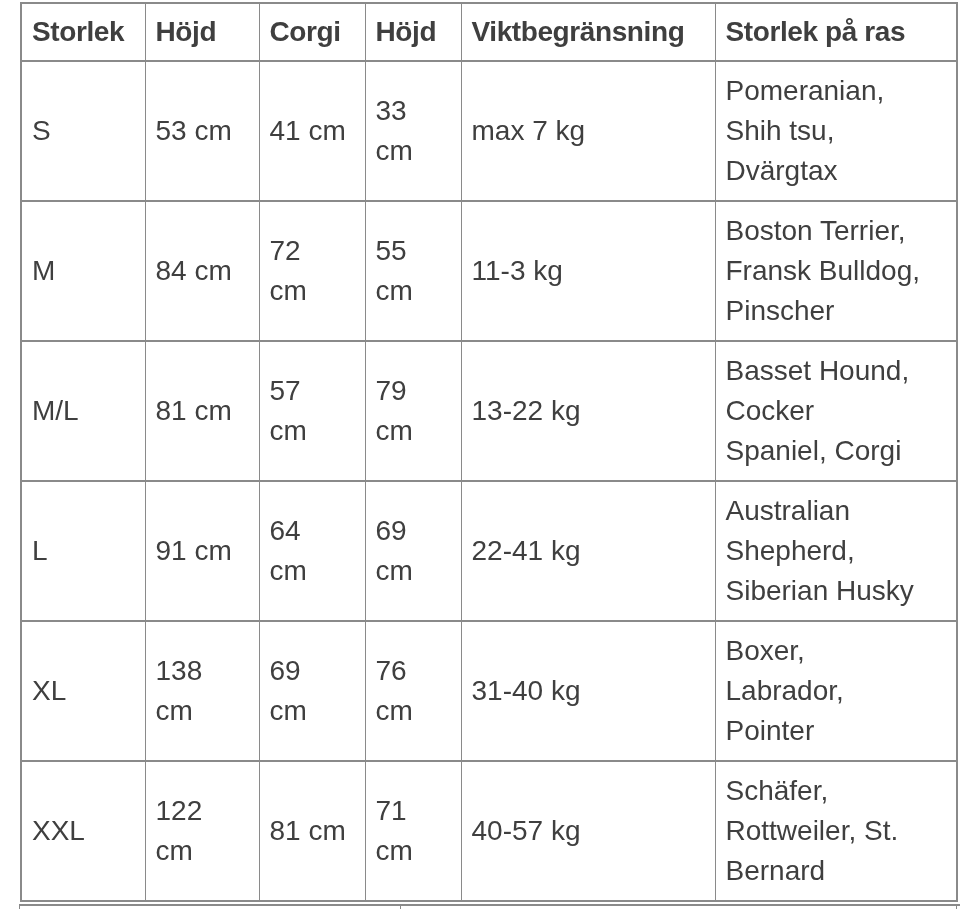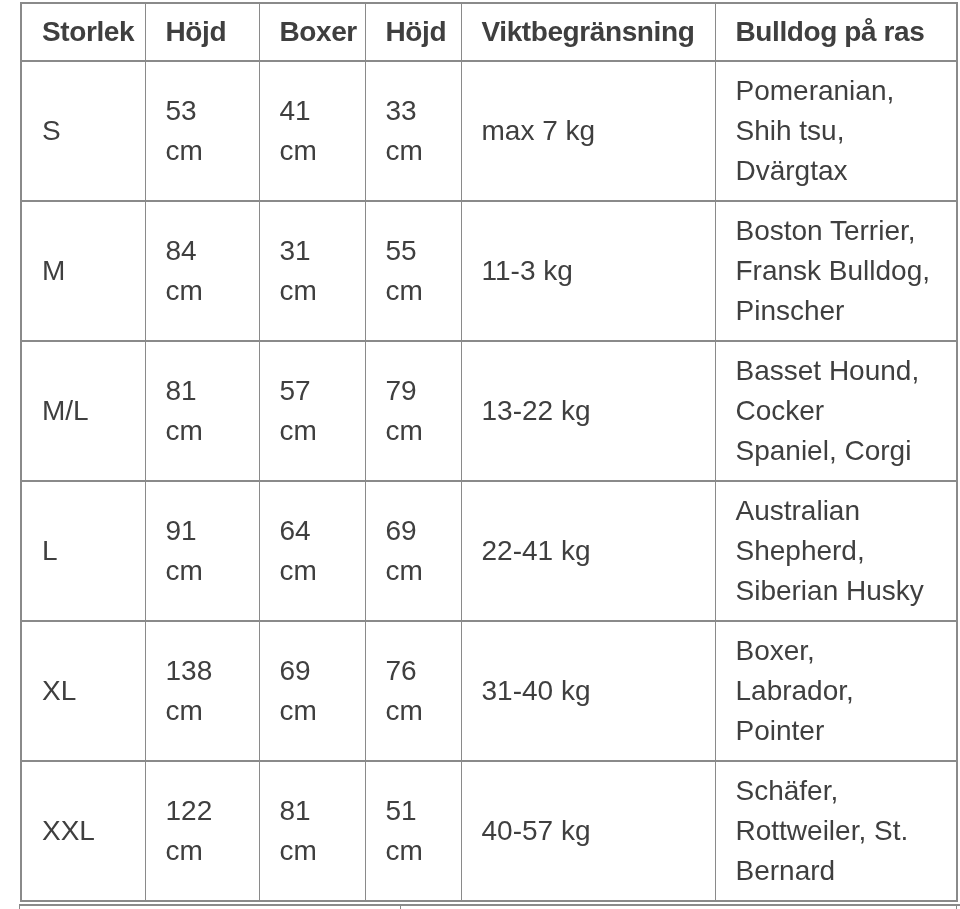--- a/index.html
+++ b/index.html
@@ -30,21 +30,21 @@
     table-layout: fixed;
     border: 2px solid var(--border-color);
   }
   .size-table th,
   .size-table td {
     border: 1px solid var(--border-color);
     border-top-width: 2px;
     border-bottom-width: 2px;
     vertical-align: middle;
     text-align: left;
-    padding: 0 20px;
+    padding: 0 10px;
     font-size: 28px;
     line-height: 40px;
     color: var(--text-color);
   }
   .size-table thead tr { height: 58px; }
   .size-table tbody tr { height: 140px; }
   .size-table th {
     font-weight: 700;
     letter-spacing: -0.4px;
     white-space: nowrap;
@@ -83,42 +83,42 @@
     <col style="width:114px">
     <col style="width:106px">
     <col style="width:96px">
     <col style="width:254px">
     <col style="width:242px">
   </colgroup>
   <thead>
     <tr>
       <th>Storlek</th>
       <th>Höjd</th>
-      <th>Boxer</th>
+      <th>Corgi</th>
       <th>Höjd</th>
       <th>Viktbegränsning</th>
-      <th>Bulldog på ras</th>
+      <th>Storlek på ras</th>
     </tr>
   </thead>
   <tbody>
     <tr>
       <td>S</td>
       <td>53 cm</td>
       <td>41 cm</td>
       <td>33
 cm</td>
       <td>max 7 kg</td>
       <td>Pomeranian,
 Shih tsu,
 Dvärgtax</td>
     </tr>
     <tr>
       <td>M</td>
       <td>84 cm</td>
-      <td>31
+      <td>72
 cm</td>
       <td>55
 cm</td>
       <td>11-3 kg</td>
       <td>Boston Terrier,
 Fransk Bulldog,
 Pinscher</td>
     </tr>
     <tr>
       <td>M/L</td>
@@ -155,21 +155,21 @@
       <td>31-40 kg</td>
       <td>Boxer,
 Labrador,
 Pointer</td>
     </tr>
     <tr>
       <td>XXL</td>
       <td>122
 cm</td>
       <td>81 cm</td>
-      <td>51
+      <td>71
 cm</td>
       <td>40-57 kg</td>
       <td>Schäfer,
 Rottweiler, St.
 Bernard</td>
     </tr>
   </tbody>
 </table>
 
 <div class="next-table-partial">

